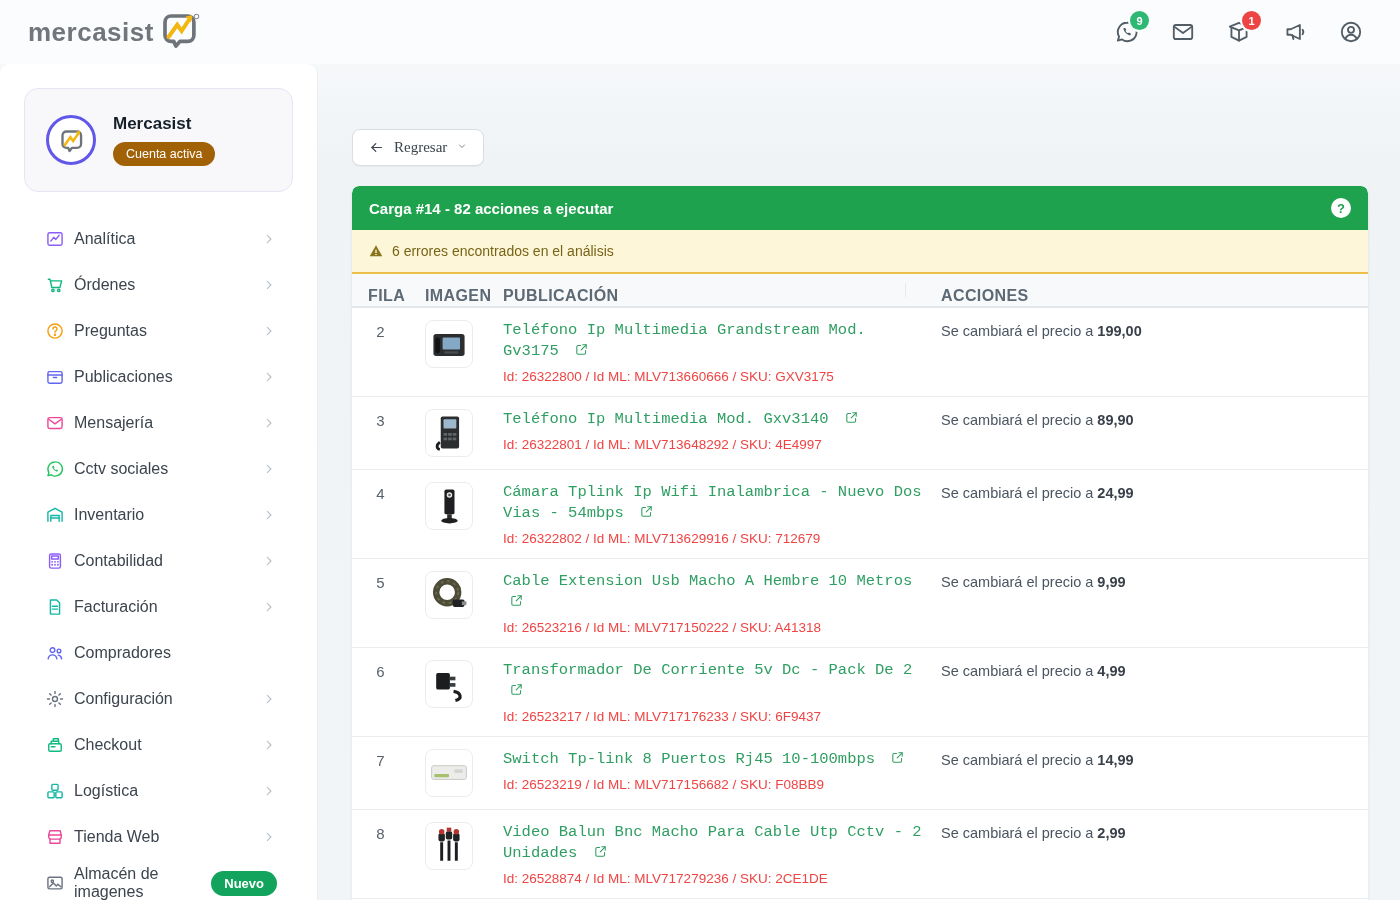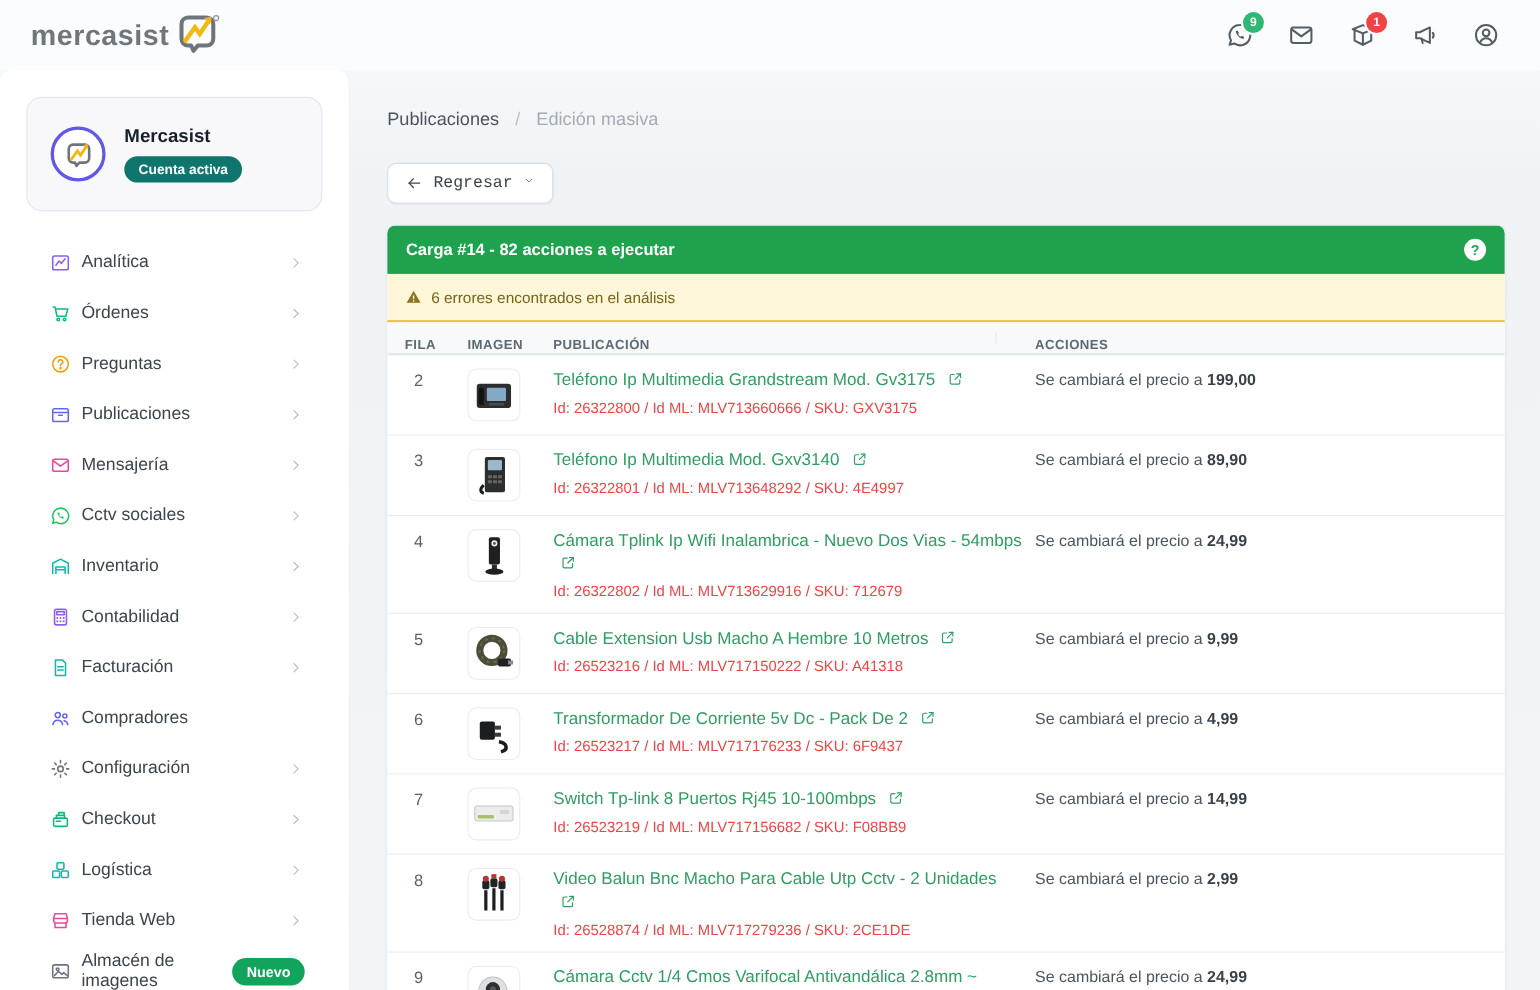--- a/index.html
+++ b/index.html
@@ -25,21 +25,21 @@
               box-shadow:0 0 0 2px #fbfcfd; }
 
   
   .sidebar { position:absolute; top:64px; left:0; width:318px; height:836px;
              background:#ffffff; border-radius:10px 10px 0 0; border-right:1px solid #eceff2; }
   .account-card { margin:24px; height:104px; background:#f8f8fb; border:1px solid #e7e4f4;
                   border-radius:14px; display:flex; align-items:center; gap:17px; padding:0 14px 0 21px; }
   .avatar { width:50px; height:50px; border-radius:50%; background:#fff; border:3.5px solid #6157e8;
             display:flex; align-items:center; justify-content:center; flex:none; }
   .acct-name { font-size:17px; font-weight:700; color:#16202a; margin-bottom:8px; }
-  .acct-badge { display:inline-block; background:#0f766e; color:#fff; font-size:12.5px; font-weight:700;
+  .acct-badge { display:inline-block; background:#a16207; color:#fff; font-size:12.5px; font-weight:400;
                 padding:5px 13px; border-radius:999px; }
   .side-menu { margin-top:20px; }
   .side-item { height:46px; display:flex; align-items:center; padding:0 40px 0 45px; cursor:pointer; }
   .side-item .s-icon { width:20px; height:20px; flex:none; margin-right:9px; }
   .side-item .s-icon svg { width:20px; height:20px; }
   .side-item .s-label { font-size:16px; color:#3c444d; line-height:18px; }
   .side-item .s-badge { margin-left:14px; background:#12a45c; color:#fff; font-size:13px; font-weight:700;
                         padding:5px 13px; border-radius:999px; flex:none; }
   .side-item .s-chev { margin-left:auto; width:16px; height:16px; color:#b9c1c9; flex:none; }
   .side-item .s-chev svg { width:16px; height:16px; }
@@ -47,53 +47,53 @@
   
   .main { position:absolute; top:64px; left:318px; width:1082px; height:836px; padding:36px 32px 0 34px; }
   .breadcrumb { font-size:16.5px; }
   .bc-parent { color:#4b545c; }
   .bc-sep { color:#b9c0c7; padding:0 10px; }
   .bc-current { color:#a3abb3; }
 
   .back-btn { margin-top:29px; display:inline-flex; align-items:flex-start; gap:9px;
               background:#fff; border:1px solid #d9dee3; border-radius:8px; padding:9px 15px;
               font-size:15px; color:#3c444c; cursor:pointer; box-shadow:0 1px 1px rgba(16,24,40,.04);
-              font-family:Liberation Mono, monospace; }
+              font-family:Liberation Serif, serif; }
   .back-btn .bi { width:17px; height:17px; color:#3c444c; }
   .back-btn .bi svg { width:17px; height:17px; }
   .back-btn .caret { width:12px; height:12px; color:#6a727a; }
   .back-btn .caret svg { width:12px; height:12px; }
 
   .panel { margin-top:20px; width:1016px; background:#fff; border-radius:7px;
            box-shadow:0 1px 3px rgba(16,24,40,.09); overflow:hidden; }
   .panel-head { background:#1fa24d; height:44px; display:flex; align-items:center;
                 justify-content:space-between; padding:0 17px; border-radius:7px 7px 0 0; }
   .panel-title { color:#fff; font-size:15px; font-weight:700; }
   .help-bubble { width:20px; height:20px; background:#fff; color:#1fa24d; border-radius:50%;
                  font-size:13px; font-weight:700; display:flex; align-items:center; justify-content:center;
                  cursor:pointer; }
   .warn-strip { background:#fdf6d8; border-bottom:2px solid #ecc04b; padding:13px 16px;
                 display:flex; align-items:center; gap:8px; font-size:14px; color:#776418; }
   .warn-strip .w-icon { width:16px; height:16px; color:#8a741c; }
   .warn-strip .w-icon svg { width:16px; height:16px; display:block; }
 
   .grid-row { display:grid; grid-template-columns:57px 94px 438px 427px; }
   .thead { background:#f7f9fa; border-bottom:2px solid #e3e8eb; position:relative; }
-  .thead .th { font-size:12px; font-weight:700; letter-spacing:.4px; color:#5d6974; padding:13px 0 1px 16px; }
+  .thead .th { font-size:16px; font-weight:700; letter-spacing:.4px; color:#5d6974; padding:13px 0 1px 16px; }
   .thead .th.no-pad { padding-left:0; }
   .thead::after { content:""; position:absolute; left:553px; top:9px; bottom:9px; width:1px; background:#e4e9ec; }
 
   .row { border-bottom:1px solid #e9edf0; min-height:71px; padding:12px 0; }
   .c-fila { font-size:15px; color:#59626b; text-align:center; padding-top:3px; }
   .c-img { padding-left:16px; }
   .thumb { width:48px; height:48px; border:1px solid #ececec; border-radius:8px; background:#fff;
            overflow:hidden; display:flex; align-items:center; justify-content:center; }
   .thumb svg { width:44px; height:44px; }
   .c-pub { padding-right:12px; }
-  .pub-title { font-size:15.5px; font-weight:500; color:#2f9e62; line-height:21px; cursor:pointer; }
+  .pub-title { font-size:15.5px; font-weight:500; color:#2f9e62; line-height:21px; cursor:pointer;font-family:Liberation Mono, monospace; }
   .pub-title .ext { display:inline-block; width:15px; height:15px; vertical-align:-2px; margin-left:6px; color:#2f9e62; }
   .pub-title .ext svg { width:15px; height:15px; }
   .pub-meta { margin-top:7px; font-size:13.5px; color:#ef4444; }
   .c-act { font-size:14.5px; color:#4a5561; padding-top:3px; }
   .c-act b { color:#394049; }
 </style>
 </head>
 <body>
 
 <header class="topbar">
@@ -334,25 +334,20 @@
             <path d="M5.5 16.5l4.5-4.5 3.5 3.5 2-2 3.5 3"></path>
           </svg></span>
     <span class="s-label">Almacén de imagenes</span>
     <span class="s-badge">Nuevo</span>
 
   </div>
     </nav>
 </aside>
 
 <main class="main">
-  <div class="breadcrumb">
-    <span class="bc-parent">Publicaciones</span>
-    <span class="bc-sep">/</span>
-    <span class="bc-current">Edición masiva</span>
-  </div>
 
   <button class="back-btn">
     <span class="bi"><svg viewBox="0 0 24 24" fill="none" stroke="currentColor" stroke-width="1.7" stroke-linecap="round" stroke-linejoin="round">
           <line x1="19" y1="12" x2="5.5" y2="12"></line>
           <polyline points="11 6.5 5.5 12 11 17.5"></polyline>
         </svg></span>
     <span>Regresar</span>
     <span class="caret"><svg viewBox="0 0 24 24" fill="none" stroke="currentColor" stroke-width="1.7" stroke-linecap="round" stroke-linejoin="round">
           <polyline points="7 10 12 15 17 10"></polyline>
         </svg></span>

